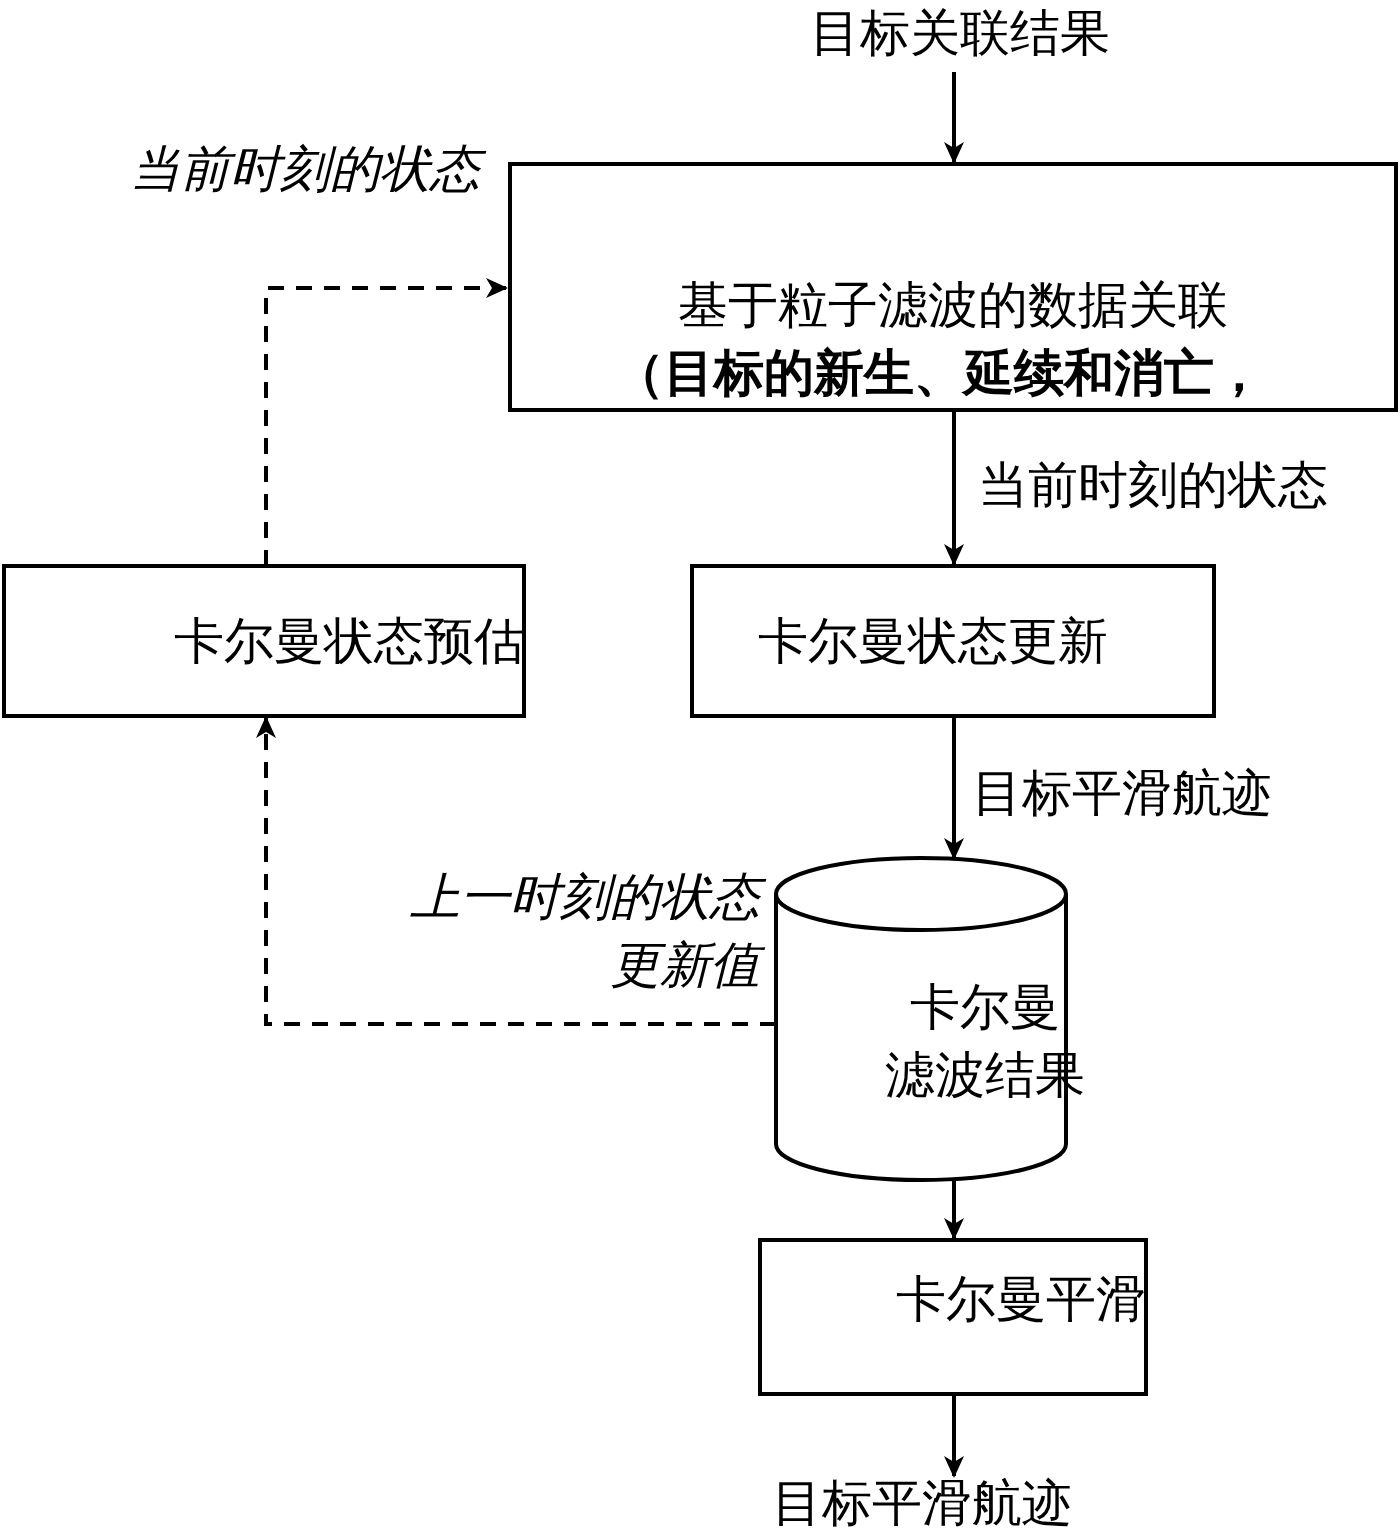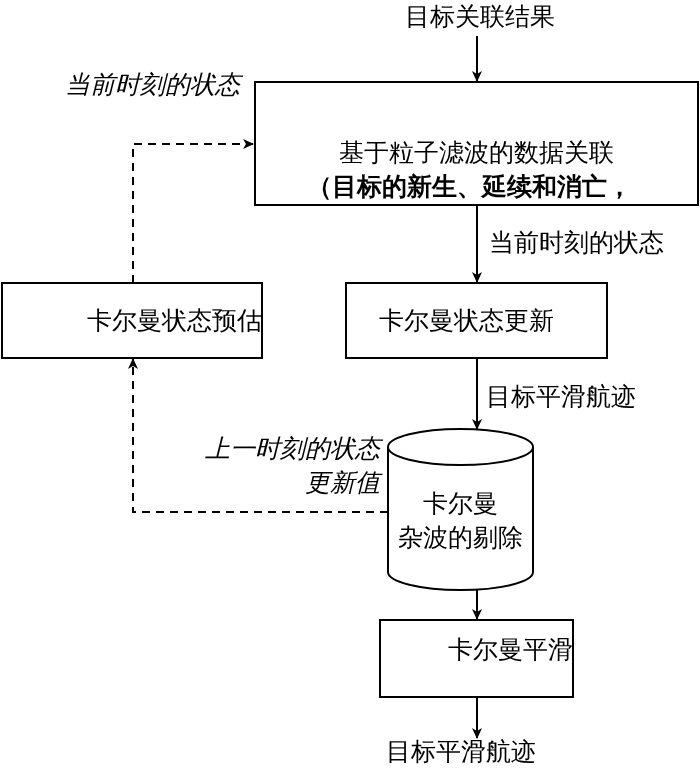--- a/index.html
+++ b/index.html
@@ -66,20 +66,20 @@
 
 <div class="boxtext" style="left:346px; top:283px; width:208px; height:75px;">卡尔曼状态更新</div>
 
 <div class="lbl" style="left:486px; top:380px;">目标平滑航迹</div>
 
 <div class="lbl center" style="left:160px; top:432px; width:220px;">
   <div>上一时刻的状态</div>
   <div>更新值</div>
 </div>
 
-<div class="boxtext" style="left:388px; top:475px; width:145px; height:80px; flex-direction:column;">
+<div class="boxtext" style="left:388px; top:475px; width:145px; height:80px; flex-direction:column;padding-left:32px;">
   <div>卡尔曼</div>
-  <div>杂波的剔除</div>
+  <div>滤波结果</div>
 </div>
 
 <div class="boxtext" style="left:380px; top:620px; width:193px; height:59px;">卡尔曼平滑</div>
 
 <div class="lbl" style="left:386px; top:735px; width:180px; text-align:left;">目标平滑航迹</div>
 
 </body></html>

